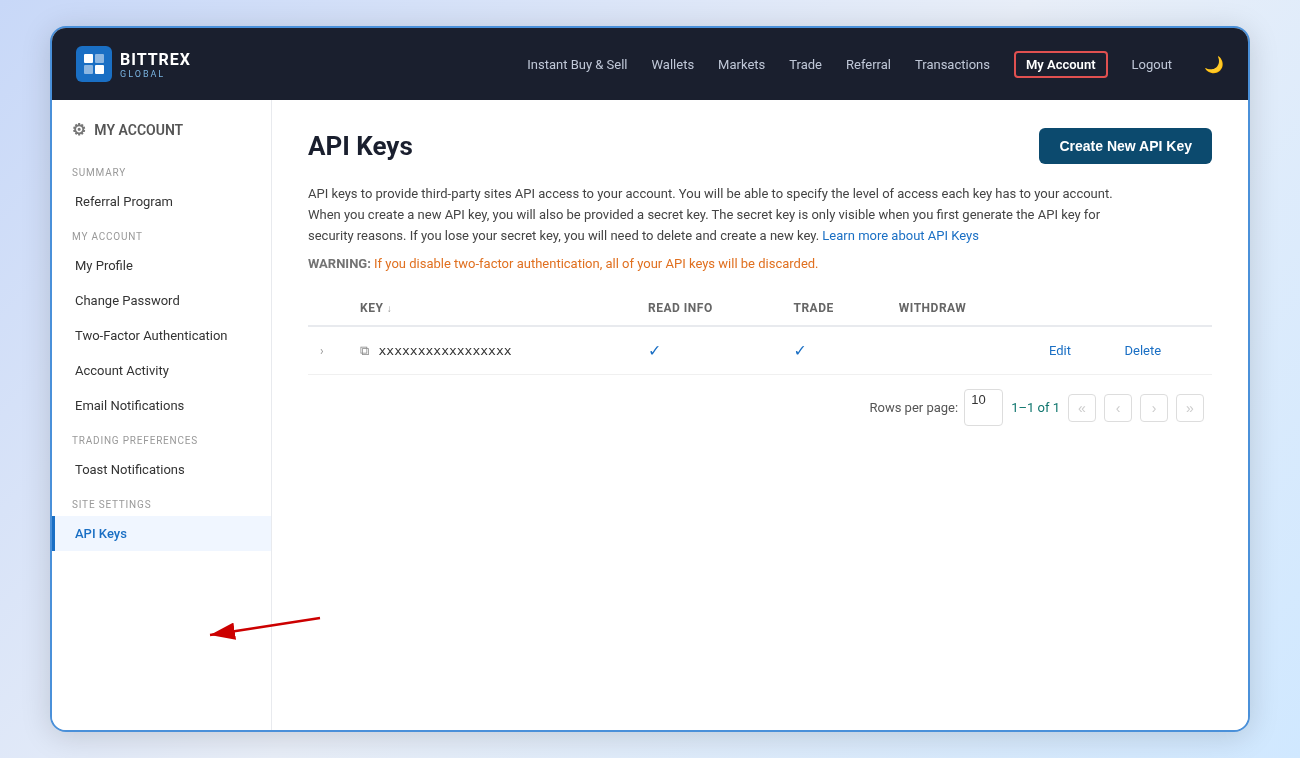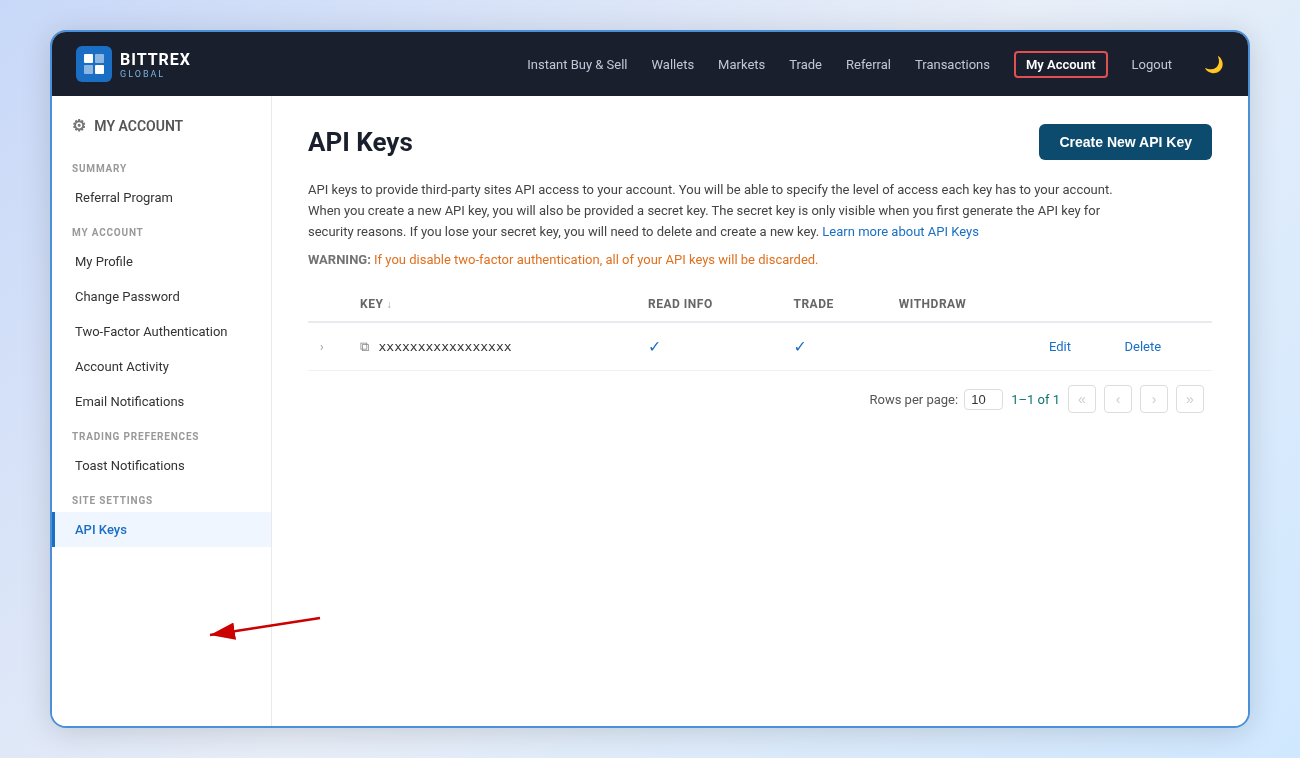--- a/index.html
+++ b/index.html
@@ -19,21 +19,21 @@
       overflow: hidden;
       box-shadow: 0 4px 30px rgba(0,0,0,0.15);
       background: #f5f7fa;
     }
     
     .navbar {
       background: #1a1f2e;
       display: flex;
       align-items: center;
       padding: 0 24px;
-      height: 64px;
+      height: 72px;
     }
     .logo-area {
       display: flex;
       align-items: center;
       margin-right: auto;
     }
     .logo-icon {
       width: 36px;
       height: 36px;
       background: #1a6fc4;
@@ -88,21 +88,21 @@
       align-items: center;
       padding: 0 20px 16px;
       color: #555;
       font-size: 14px;
       font-weight: 600;
     }
     .sidebar-header .gear { margin-right: 8px; color: #777; font-size: 16px; }
     .sidebar-section-label {
       padding: 12px 20px 6px;
       font-size: 10px;
-      font-weight: 700;
+      font-weight: 400;
       color: #999;
       letter-spacing: 0.8px;
       text-transform: uppercase;
     }
     .sidebar-item {
       padding: 10px 20px;
       font-size: 13px;
       color: #333;
       cursor: pointer;
       border-left: 3px solid transparent;
@@ -200,21 +200,21 @@
       color: #555;
     }
     .rows-per-page {
       display: flex;
       align-items: center;
       gap: 6px;
     }
     .rows-select {
       border: 1px solid #ddd;
       border-radius: 4px;
-      padding: 2px 16px 2px 6px;
+      padding: 2px 16px 18px 6px;
       font-size: 13px;
       color: #333;
       cursor: pointer;
       background: white;
       appearance: none;
       -webkit-appearance: none;
     }
     .page-nav-btn {
       width: 28px;
       height: 28px;

